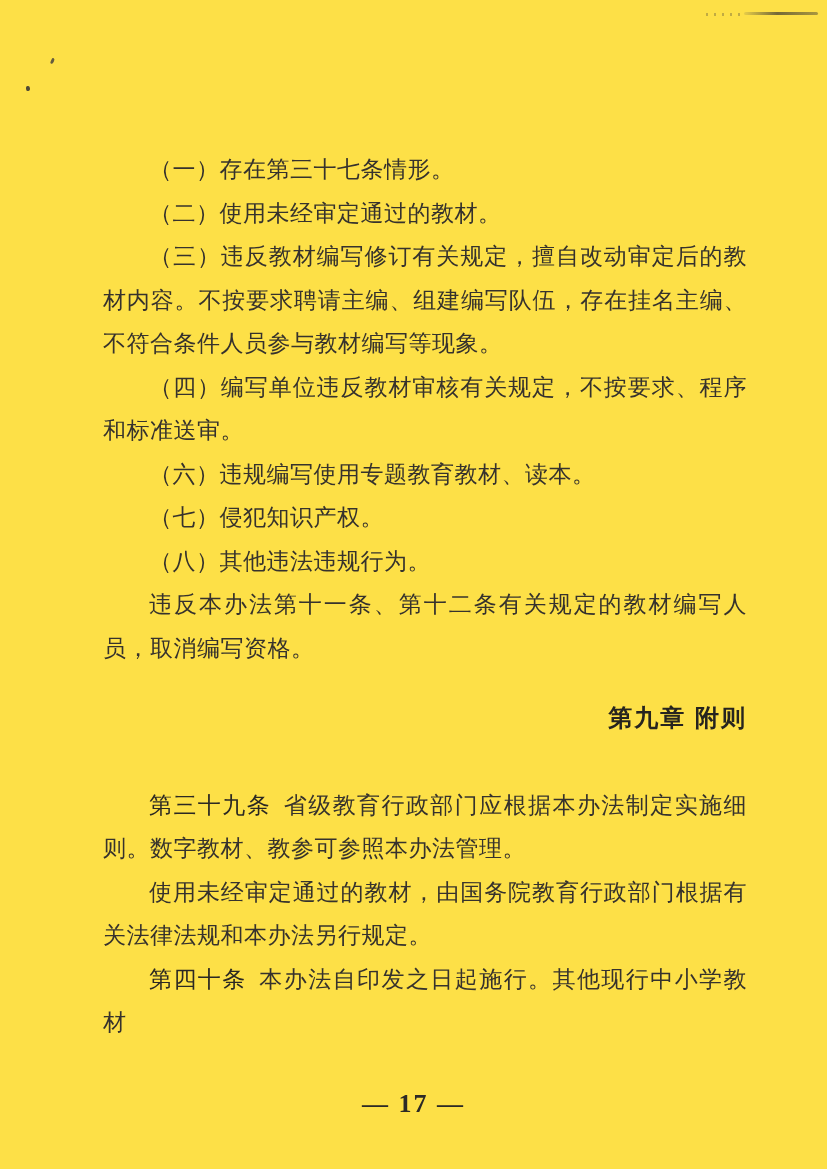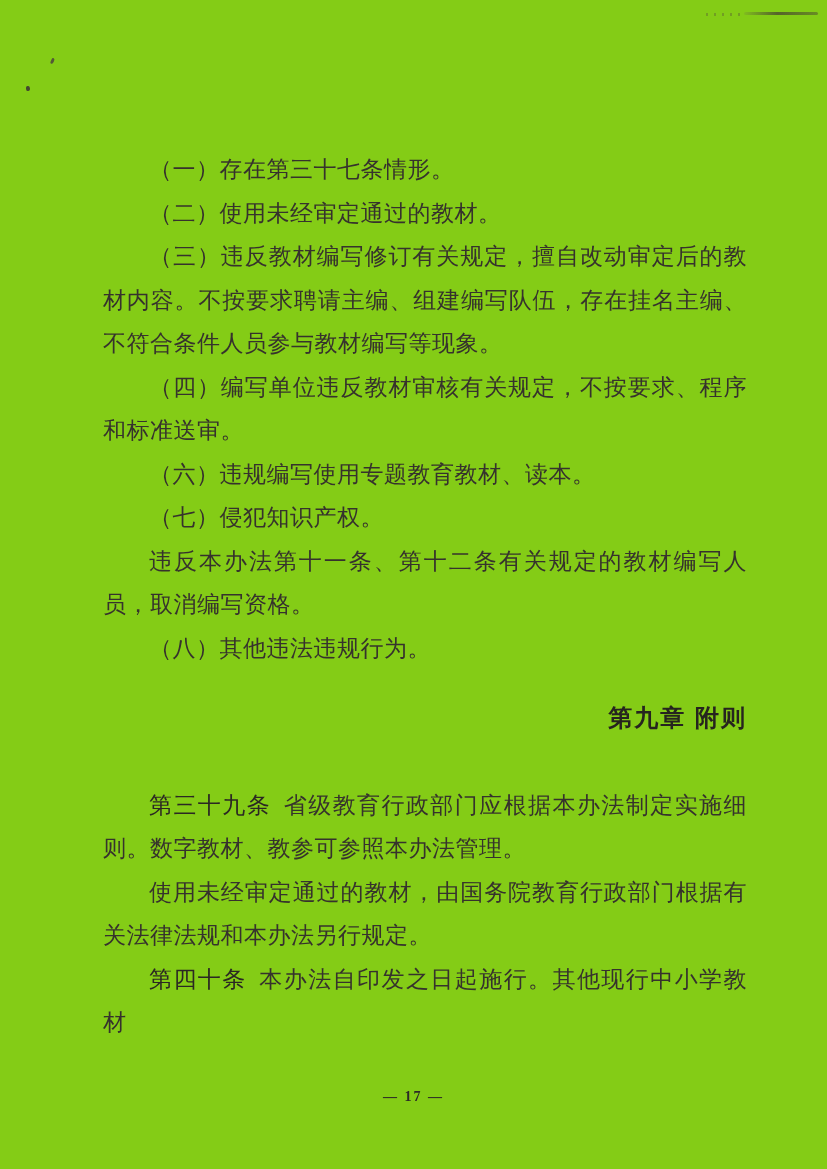--- a/index.html
+++ b/index.html
@@ -4,21 +4,21 @@
 <style>
   html, body {
     margin: 0;
     padding: 0;
     background: #ffffff;
   }
   .page {
     position: relative;
     width: 827px;
     height: 1169px;
-    background: #84cc16;
+    background: #fde047;
     overflow: hidden;
     font-family: "Liberation Serif", "DejaVu Serif", serif;
     color: #36322d;
   }
   .content {
     position: absolute;
     left: 103px;
     top: 148px;
     width: 644px;
   }
@@ -45,21 +45,21 @@
     font-weight: 400;
     color: #2b2823;
     margin-right: 0.55em;
   }
   .page-footer {
     position: absolute;
     top: 1089px;
     left: 0;
     width: 100%;
     text-align: center;
-    font-size: 14px;
+    font-size: 26px;
     font-weight: 700;
     color: #2c2a26;
     letter-spacing: 2px;
   }
   
   .artifact-line {
     position: absolute;
     left: 744px;
     top: 12px;
     width: 74px;
@@ -114,23 +114,23 @@
   <div class="speck-2"></div>
 
   <div class="content">
 
     <p class="para">（一）存在第三十七条情形。</p>
     <p class="para">（二）使用未经审定通过的教材。</p>
     <p class="para">（三）违反教材编写修订有关规定，擅自改动审定后的教材内容。不按要求聘请主编、组建编写队伍，存在挂名主编、不符合条件人员参与教材编写等现象。</p>
     <p class="para">（四）编写单位违反教材审核有关规定，不按要求、程序和标准送审。</p>
     <p class="para">（六）违规编写使用专题教育教材、读本。</p>
     <p class="para">（七）侵犯知识产权。</p>
+    <p class="para">（八）其他违法违规行为。</p>
+
     <p class="para">违反本办法第十一条、第十二条有关规定的教材编写人员，取消编写资格。</p>
-
-    <p class="para">（八）其他违法违规行为。</p>
 
     <h2 class="chapter">第九章 附则</h2>
 
     <p class="para"><span class="term">第三十九条</span><span>省级教育行政部门应根据本办法制定实施细则。数字教材、教参可参照本办法管理。</span></p>
 
     <p class="para"><span>使用未经审定通过的教材，由国务院教育行政部门根据有关法律法规和本办法另行规定。</span></p>
 
     <p class="para"><span class="term">第四十条</span><span>本办法自印发之日起施行。其他现行中小学教材</span></p>
 
   </div>

